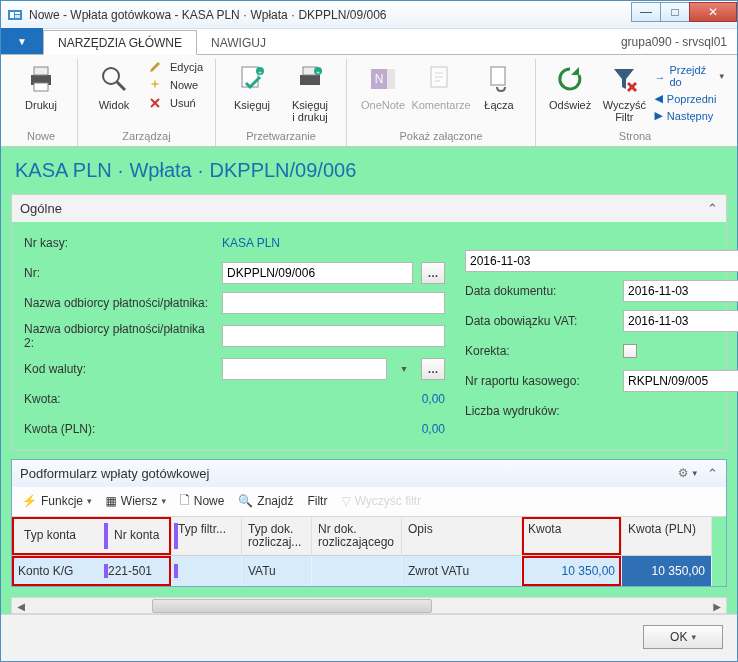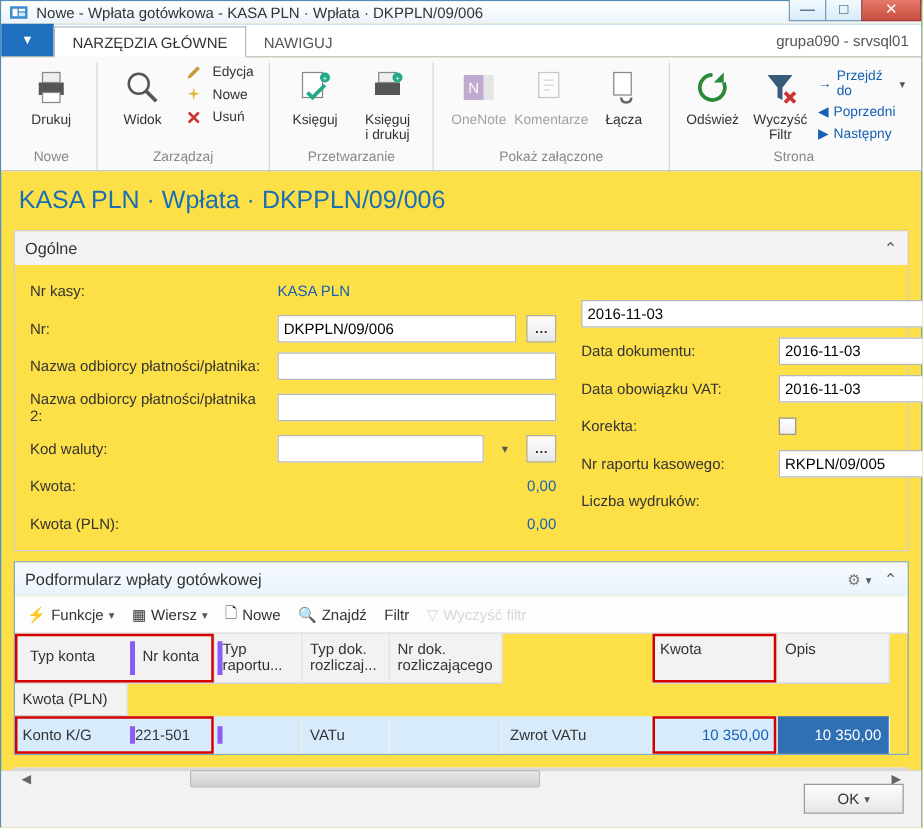--- a/index.html
+++ b/index.html
@@ -1,17 +1,17 @@
 <!DOCTYPE html>
 <html><head>
 <meta charset="utf-8">
 <style>
   * { box-sizing: border-box; font-family: "Segoe UI", Tahoma, sans-serif; }
   body { margin:0; padding:0; background:#fff; width:738px; height:662px; overflow:hidden; font-size:12px; color:#333; }
-  .window { border:1px solid #4a90c2; width:738px; height:662px; display:flex; flex-direction:column; background:#fde047;}
+  .window { border:1px solid #4a90c2; width:738px; height:662px; display:flex; flex-direction:column; background:#86efac;}
   
   .titlebar { height:30px; background:linear-gradient(#fff,#eaf3fb); display:flex; align-items:center; padding:0 0 0 6px; border-bottom:1px solid #cfe0ef;}
   .titlebar .ticon { width:16px; height:16px; margin-right:6px; }
   .titlebar .title { font-size:12px; color:#333; flex:0 0 auto;}
   .titlebar .spacer { flex:1; }
   .winbtns { display:flex; height:22px; margin-top:-4px;}
   .winbtn { width:30px; height:20px; border:1px solid #7a9db8; background:linear-gradient(#f5fbff,#d9ecf9); margin-left:-1px; display:flex; align-items:center; justify-content:center; color:#2b4a63;}
   .winbtn.close { width:48px; background:linear-gradient(#e9806f,#c84e3f); color:#fff; border-color:#a33; }
   
   .tabstrip { height:26px; display:flex; align-items:flex-end; border-bottom:1px solid #b8b8b8; background:#fff; }
@@ -359,27 +359,27 @@
         </div>
     </div>
     <div class="grid">
 
       <div class="ghead group-h1 redcombo">
         <div class="innerpair">
           <div>Typ konta</div>
           <div>Nr konta</div>
         </div>
       </div>
-      <div class="ghead">Typ raportu...</div>
+      <div class="ghead">Typ filtr...</div>
       <div class="ghead">Typ dok. rozliczaj...</div>
       <div class="ghead">Nr dok. rozliczającego</div>
+      <div class="ghead">Opis</div>
       <div class="ghead group-h2 redcombo">
           <div style="padding:0">Kwota</div>
         </div>
-      <div class="ghead">Opis</div>
       <div class="ghead">Kwota (PLN)</div>
 
       <div class="gcell group-h1 redcombo">
         <div class="innerpair" style="grid-template-columns:90px 70px;">
           <div style="padding:0">Konto K/G</div>
           <div style="padding:0">221-501</div>
         </div>
       </div>
       <div class="gcell"></div>
       <div class="gcell">VATu</div>

